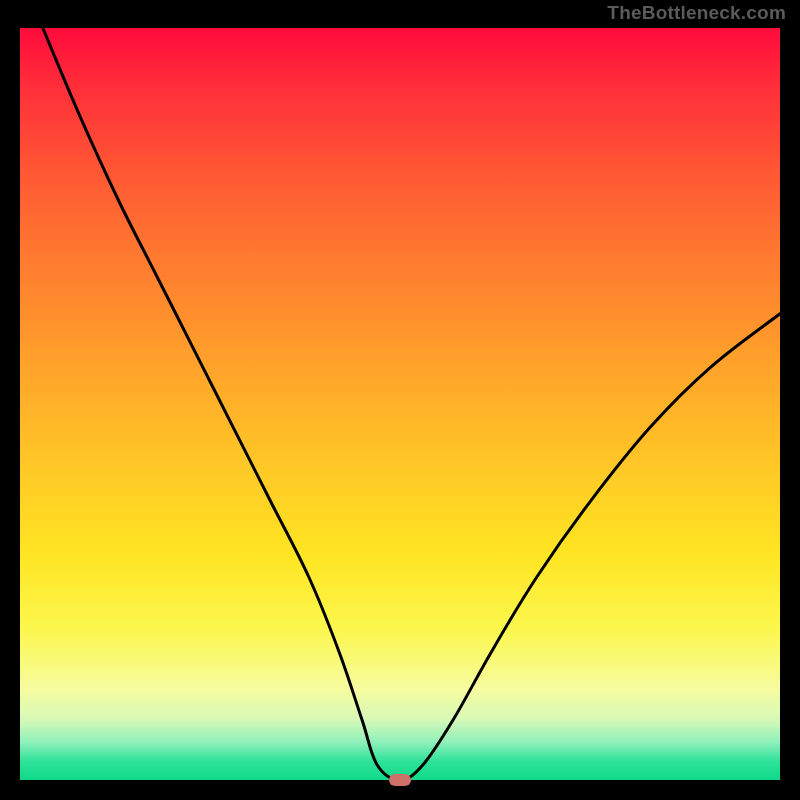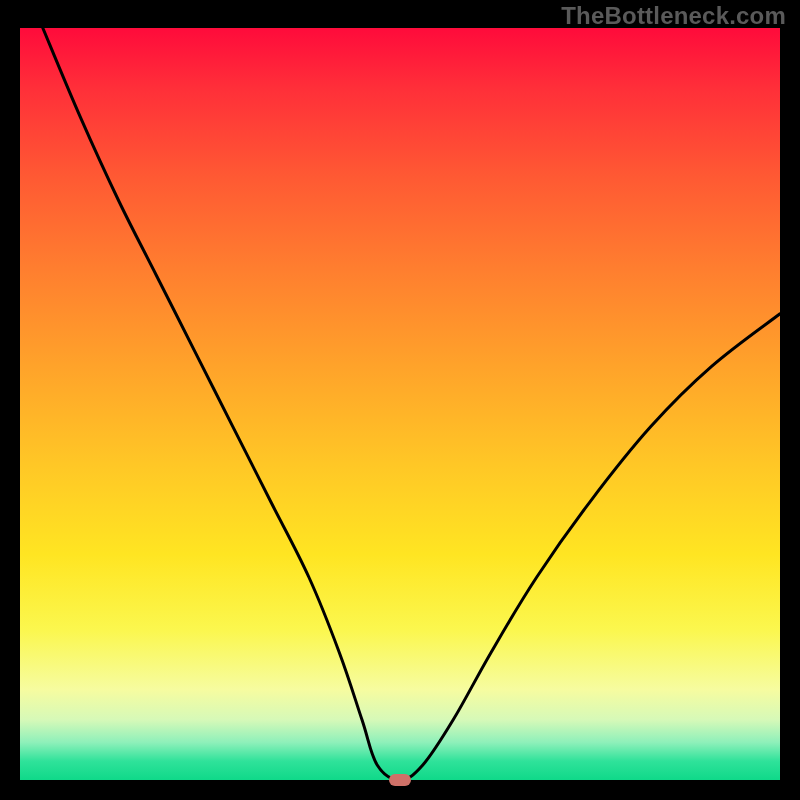--- a/index.html
+++ b/index.html
@@ -15,21 +15,21 @@
     position: relative;
     width: 800px;
     height: 800px;
     background: #000;
   }
   .watermark {
     position: absolute;
     top: 2px;
     right: 14px;
     color: #5a5a5a;
-    font-size: 24px;
+    font-size: 19px;
     font-weight: 600;
     letter-spacing: 0.2px;
     user-select: none;
   }
   .plot-area {
     position: absolute;
     left: 20px;
     top: 28px;
     width: 760px;
     height: 752px;

